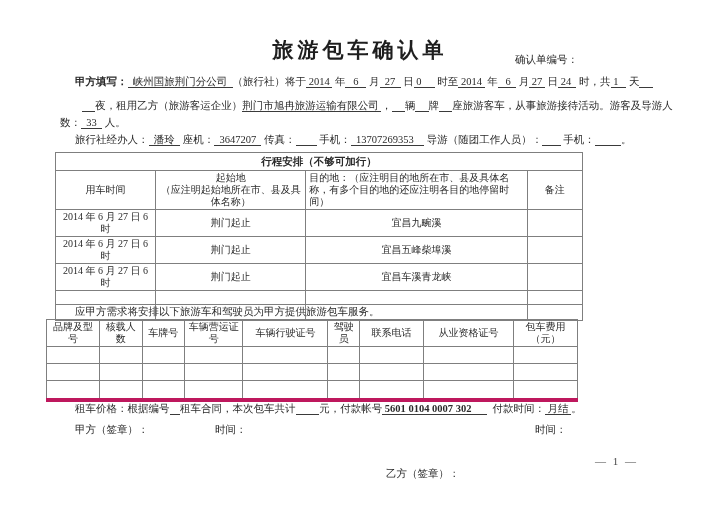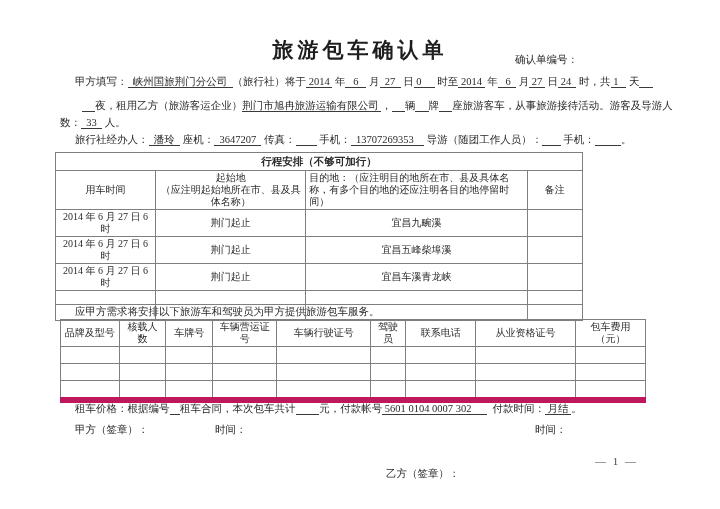--- a/index.html
+++ b/index.html
@@ -16,37 +16,37 @@
   .confirm-no { position:absolute; left:483px; top:53px; font-size:10.5px;margin-left:32px; }
   .line { position:absolute; white-space:pre; font-size:10.5px; line-height:14px; }
   .la1 { left:75px;  top:75px; }
   .la2 { left:82px;  top:99px; }
   .la3 { left:60px;  top:116px; }
   .la4 { left:75px;  top:133px; }
   .lb1 { left:60px;  top:288px; }
   .lb2 { left:75px;  top:305px; }
   .lc1 { left:75px;  top:402px; }
   .u { border-bottom:1px solid #3a3a3a; }
-  .b { font-weight:normal; }
+  .b { font-weight:bold; }
 
   table { border-collapse:collapse; table-layout:fixed; position:absolute; }
   th, td {
     border:1px solid #7f7f7f; font-weight:normal; text-align:center;
     font-size:10px; line-height:12px; padding:1px 3px; overflow:hidden;
     white-space:pre-line; vertical-align:middle;
   }
   .t1 { left:55px; top:152px; width:528px; }
   .t1 tr.cap th { font-weight:bold; font-size:10.5px; height:15px; padding:1px; }
   .t1 tr.hdr th { height:27px;text-align:center; }
   .t1 tr.hdr th:nth-child(3) { text-align:left;border-radius:6px; }
   .t1 tbody tr { height:20px; }
   .t1 tbody tr:nth-child(4) { height:14px; }
   .t1 tbody tr:nth-child(5) { height:16px; }
 
-  .t2 { left:60px; top:319px; width:586px; border-bottom:6px solid #be185d; }
+  .t2 { left:46px; top:319px; width:532px; border-bottom:4px solid #be185d; }
   .t2 tr.hdr th { height:21px; }
   .t2 tbody tr { height:17px; }
   .t2 tbody tr:nth-child(3) { height:19px; }
 
   .sig { position:absolute; top:423px; font-size:10.5px; }
   .sig-a  { left:75px; }
   .sig-t1 { left:215px; }
   .sig-b  { left:386px;margin-top:44px; }
   .sig-t2 { left:535px; }
   .page-no { position:absolute; left:595px; top:455px; font-size:11px; color:#4a4a4a; letter-spacing:2px; }

